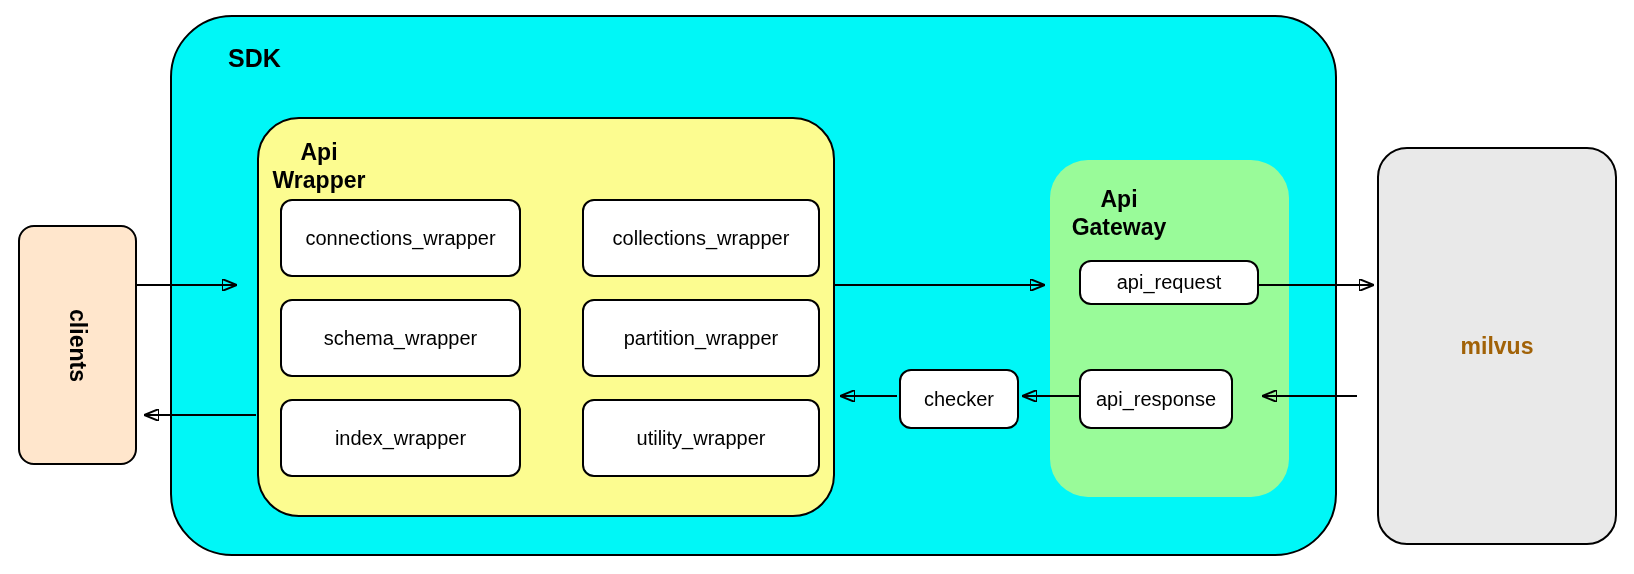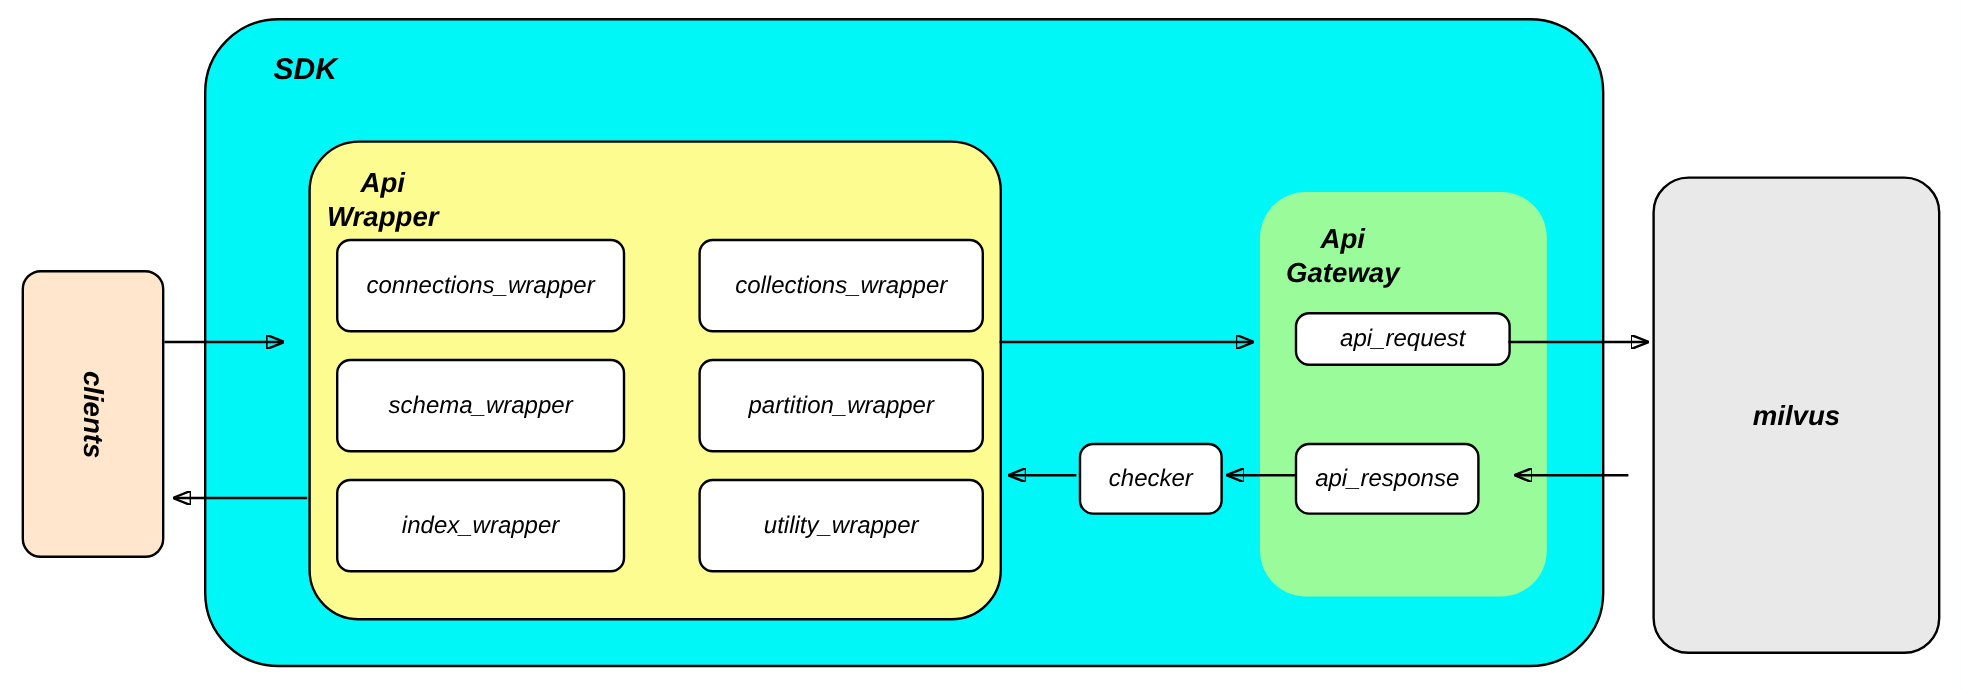--- a/index.html
+++ b/index.html
@@ -5,21 +5,21 @@
   html, body { margin: 0; padding: 0; background: #ffffff; }
   * { box-sizing: border-box; }
   .canvas {
     position: relative;
     width: 1634px;
     height: 574px;
     background: var(--canvas_bg, #ffffff);
     font-family: "Liberation Sans", sans-serif;
     overflow: hidden;
   }
-  .node { position: absolute; font-style: italic; }
+  .node { position: absolute; }
 
   
   .sdk {
     left: 170px; top: 15px; width: 1167px; height: 541px;
     background: var(--sdk_fill, #00f7f7);
     border: 2px solid var(--stroke, #000);
     border-radius: 62px;
   }
   .sdk-label {
     position: absolute; left: 56px; top: 27px;
@@ -77,21 +77,21 @@
     transform: rotate(90deg);
     white-space: nowrap;
     font-size: 23px; font-weight: bold; color: #000;
   }
   .milvus {
     left: 1377px; top: 147px; width: 240px; height: 398px;
     background: var(--milvus_fill, #e9e9e9);
     border: 2px solid var(--stroke, #000);
     border-radius: 30px;
     display: flex; align-items: center; justify-content: center;
-    font-size: 23px; font-weight: bold; color: #000000;
+    font-size: 23px; font-weight: bold; color: #a16207;
   }
 
   .connectors {
     position: absolute; left: 0; top: 0;
     width: 1634px; height: 574px;
     pointer-events: none;
     z-index: 10;
   }
   .connectors path { stroke: var(--stroke, #000); stroke-width: 2; fill: none; }
 </style>

